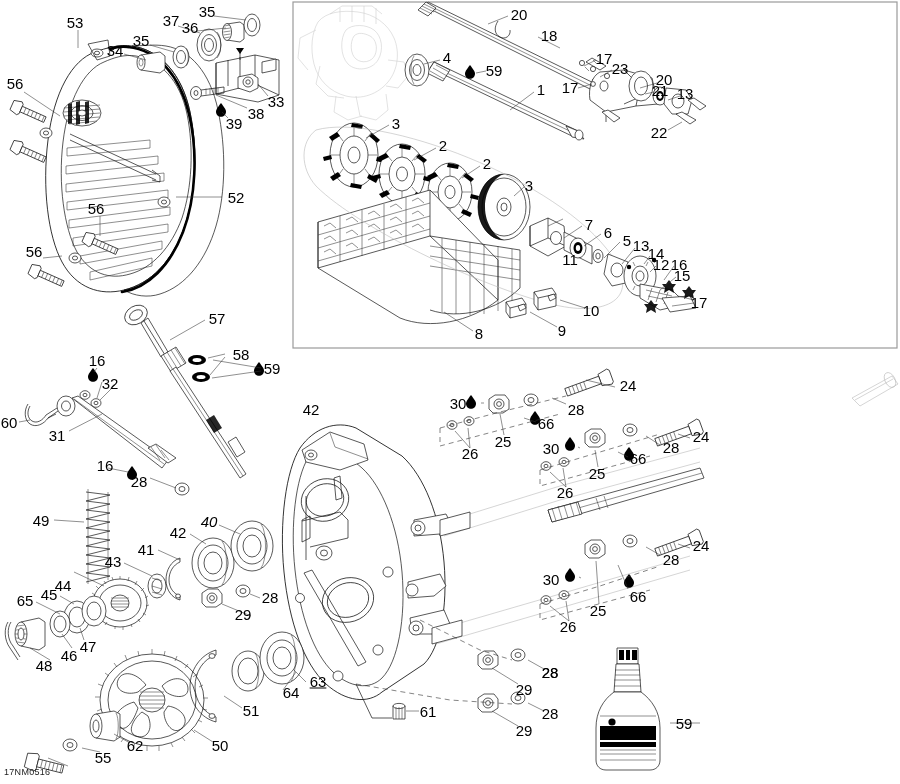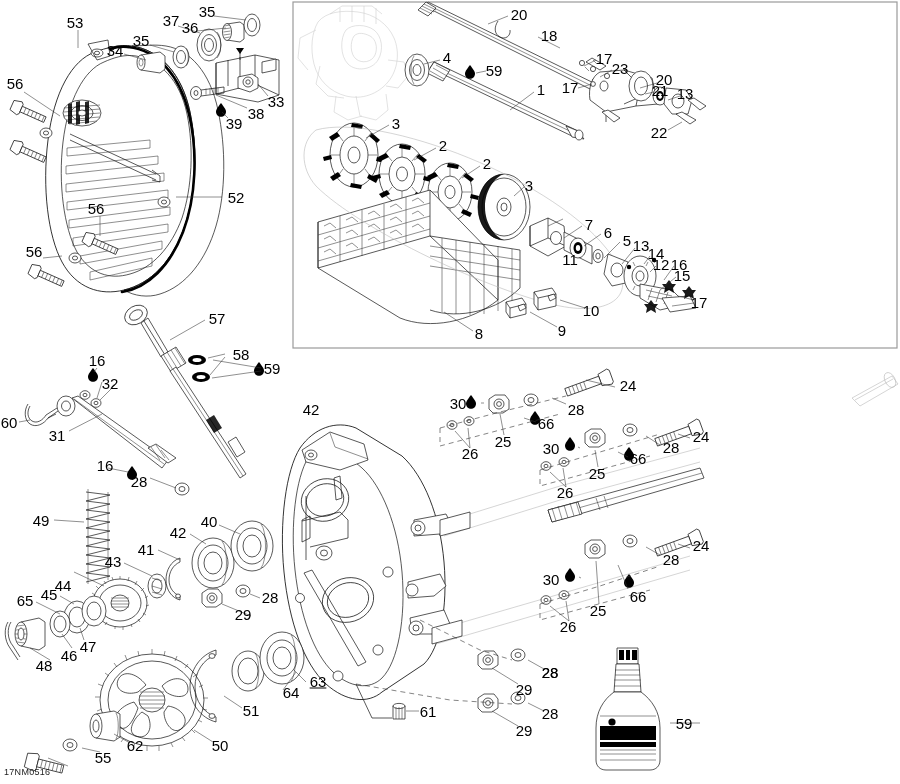--- a/index.html
+++ b/index.html
@@ -1156,21 +1156,21 @@
       <div class="callout" style="left: 546px; top: 423px;">66</div>
       <div class="callout" style="left: 503px; top: 441px;">25</div>
       <div class="callout" style="left: 470px; top: 453px;">26</div>
       <div class="callout" style="left: 551px; top: 448px;">30</div>
       <div class="callout" style="left: 671px; top: 447px;">28</div>
       <div class="callout" style="left: 701px; top: 436px;">24</div>
       <div class="callout" style="left: 638px; top: 458px;">66</div>
       <div class="callout" style="left: 597px; top: 473px;">25</div>
       <div class="callout" style="left: 565px; top: 492px;">26</div>
       <div class="callout" style="left: 41px; top: 520px;">49</div>
-      <div class="callout" style="left: 209px; top: 521px;">40</div>
+      <div class="callout" style="left: 209px; top: 521px; font-style: italic;">40</div>
       <div class="callout" style="left: 178px; top: 532px; text-align: right;">42</div>
       <div class="callout" style="left: 146px; top: 549px;">41</div>
       <div class="callout" style="left: 113px; top: 561px;">43</div>
       <div class="callout" style="left: 63px; top: 569px; margin-top: 16px;">44</div>
       <div class="callout" style="left: 270px; top: 597px;">28</div>
       <div class="callout" style="left: 243px; top: 614px;">29</div>
       <div class="callout" style="left: 49px; top: 594px;">45</div>
       <div class="callout" style="left: 25px; top: 600px;">65</div>
       <div class="callout" style="left: 88px; top: 646px;">47</div>
       <div class="callout" style="left: 69px; top: 655px;">46</div>

